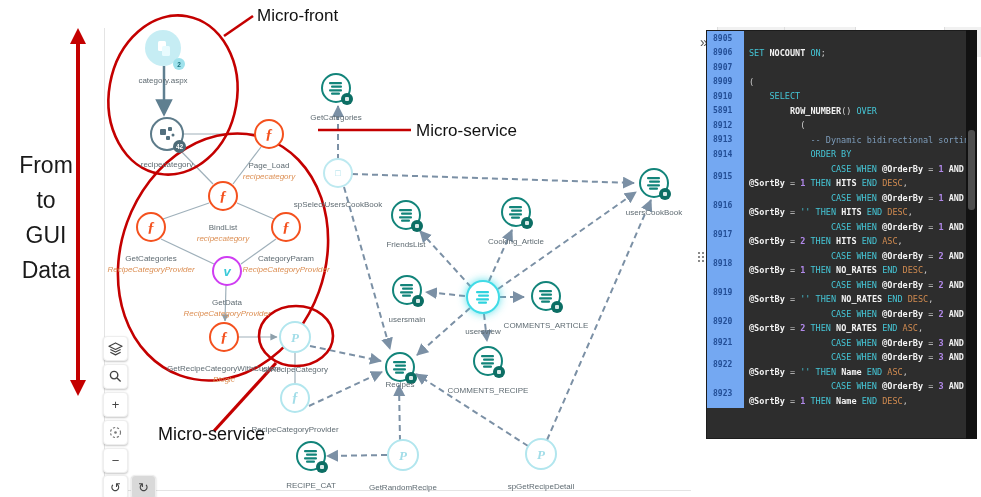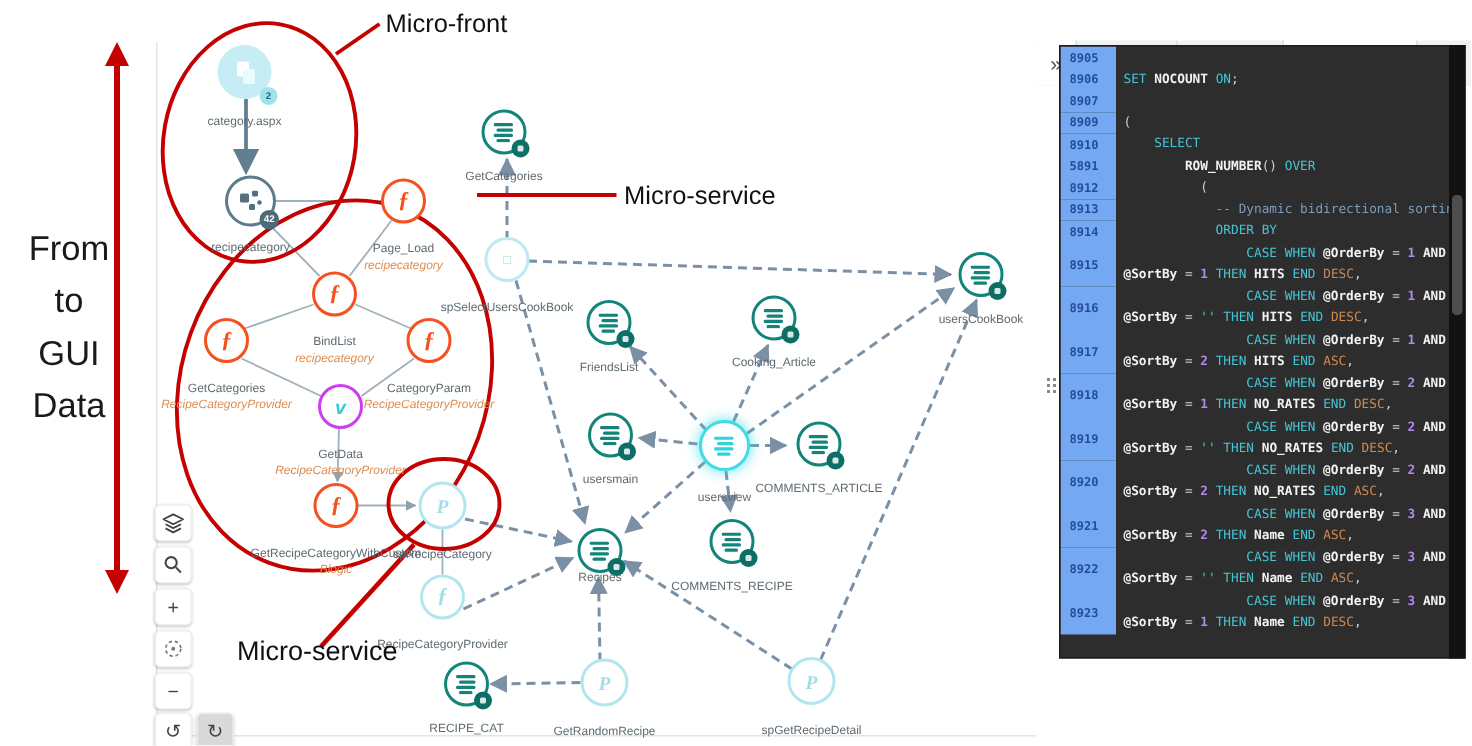--- a/index.html
+++ b/index.html
@@ -515,21 +515,20 @@
           <div class="lnum">8920</div>
           <div class="lbody">
             <div class="crow"><span class="tk-kw">                CASE WHEN</span><span class="tk-pl"> </span><span class="tk-wh">@OrderBy</span><span class="tk-pl"> = </span><span class="tk-num">2</span><span class="tk-pl"> </span><span class="tk-wh">AND</span></div>
             <div class="crow"><span class="tk-wh">@SortBy</span><span class="tk-pl"> = </span><span class="tk-num">2</span><span class="tk-pl"> </span><span class="tk-kw">THEN</span><span class="tk-pl"> </span><span class="tk-wh">NO_RATES</span><span class="tk-pl"> </span><span class="tk-kw">END</span><span class="tk-pl"> </span><span class="tk-ord">ASC</span><span class="tk-pl">,</span></div>
           </div>
         </div>
         <div class="code-line">
           <div class="lnum">8921</div>
           <div class="lbody">
             <div class="crow"><span class="tk-kw">                CASE WHEN</span><span class="tk-pl"> </span><span class="tk-wh">@OrderBy</span><span class="tk-pl"> = </span><span class="tk-num">3</span><span class="tk-pl"> </span><span class="tk-wh">AND</span></div>
-            <div class="crow"><span class="tk-wh">@SortBy</span><span class="tk-pl"> = </span><span class="tk-num">2</span><span class="tk-pl"> </span><span class="tk-kw">THEN</span><span class="tk-pl"> </span><span class="tk-wh">Name</span><span class="tk-pl"> </span><span class="tk-kw">END</span><span class="tk-pl"> </span><span class="tk-ord">ASC</span><span class="tk-pl">,</span></div>
           </div>
         </div>
         <div class="code-line">
           <div class="lnum">8922</div>
           <div class="lbody">
             <div class="crow"><span class="tk-kw">                CASE WHEN</span><span class="tk-pl"> </span><span class="tk-wh">@OrderBy</span><span class="tk-pl"> = </span><span class="tk-num">3</span><span class="tk-pl"> </span><span class="tk-wh">AND</span></div>
             <div class="crow"><span class="tk-wh">@SortBy</span><span class="tk-pl"> = </span><span class="tk-str">''</span><span class="tk-pl"> </span><span class="tk-kw">THEN</span><span class="tk-pl"> </span><span class="tk-wh">Name</span><span class="tk-pl"> </span><span class="tk-kw">END</span><span class="tk-pl"> </span><span class="tk-ord">ASC</span><span class="tk-pl">,</span></div>
           </div>
         </div>
         <div class="code-line">

